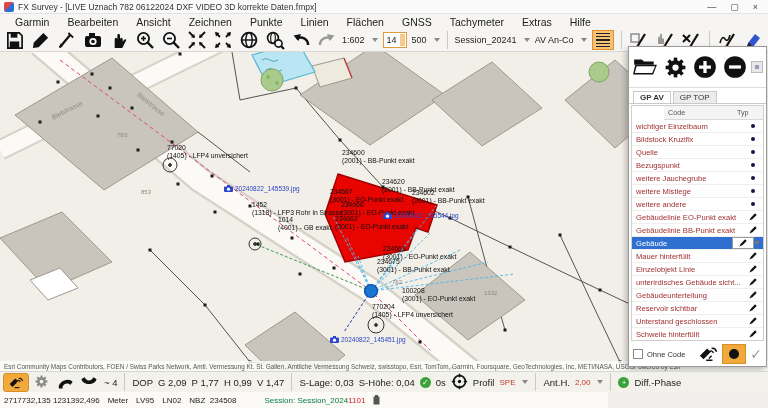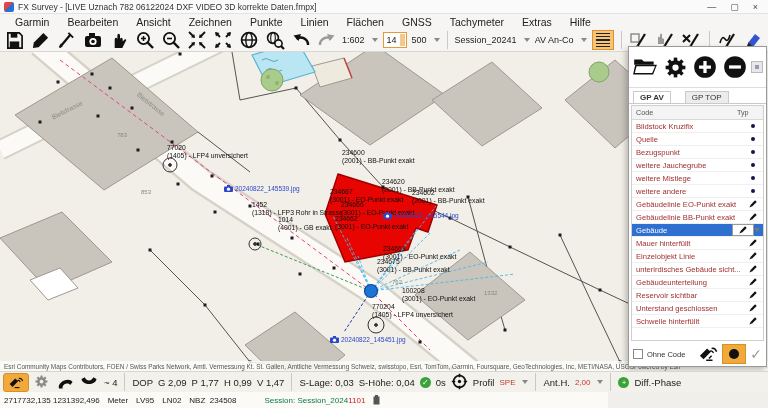--- a/index.html
+++ b/index.html
@@ -36,25 +36,25 @@
   .attribution{position:absolute;left:0;bottom:0;width:768px;height:10px;background:rgba(252,251,248,.85);
                display:flex;align-items:center;font-size:6.4px;color:#555;padding:0 4px;box-sizing:border-box;white-space:nowrap;}
   .attribution .pow{margin-left:auto;padding-right:142px;color:#555;}
   
   .panel{position:absolute;left:628px;top:46px;width:139px;height:321px;background:#fff;border:1px solid #9a9a9a;
          box-shadow:-2px 3px 6px rgba(0,0,0,.25);box-sizing:border-box;display:flex;flex-direction:column;}
   .ptoolbar{height:36px;display:flex;align-items:center;gap:3px;padding:2px 3px;border-bottom:1px solid #ddd;}
   .ptoolbar .big{width:28px;height:28px;display:flex;align-items:center;justify-content:center;}
   .ptoolbar .mini{margin-left:auto;width:10px;height:10px;background:#e8e8e8;border:1px solid #bbb;display:flex;align-items:center;justify-content:center;}
   .ptoolbar .mini i{width:4px;height:4px;background:#9a9ab8;display:block;}
-  .ptabs{height:15px;display:flex;align-items:flex-end;gap:14px;padding:0 4px;border-bottom:1px solid #c9c9c9;}
+  .ptabs{height:15px;display:flex;align-items:flex-end;gap:2px;padding:0 4px;border-bottom:1px solid #c9c9c9;}
   .ptab{font-size:8px;color:#333;padding:1px 6px 1px 6px;background:#ececec;border:1px solid #c9c9c9;border-bottom:none;}
   .ptab.selected{background:#fff;font-weight:bold;}
   .pgrid{flex:1;overflow:hidden;position:relative;border:1px solid #cfcfcf;margin:1px 2px;}
-  .phead{display:flex;height:13px;align-items:center;background:#f4f4f4;border-bottom:1px solid #d8d8d8;font-size:7.2px;color:#555;}
+  .phead{display:flex;height:13px;align-items:center;background:#f4f4f4;border-bottom:1px solid #d8d8d8;font-size:7.2px;color:#555;margin-left:32px;}
   .phead .c1{flex:1;padding-left:4px;}
   .phead .c2{width:26px;}
   .prow{display:flex;align-items:center;height:12px;border-bottom:1px solid #efefef;font-size:7.6px;color:#a03030;}
   .prow-label{flex:1;padding-left:4px;white-space:nowrap;overflow:hidden;}
   .prow-typ{width:20px;display:flex;align-items:center;justify-content:center;}
   .dot-icon{width:4px;height:4px;border-radius:50%;background:#15154a;display:block;}
   .pen-icon{width:8px;height:8px;display:block;}
   .prow-dd{display:none;}
   .prow.selected{background:#2e6fd0;color:#fff;}
   .prow.selected .prow-typ{background:#fff;border:1px solid #999;height:10px;}
@@ -509,20 +509,28 @@
   <span class="ptab selected">GP AV</span>
       <span class="ptab">GP TOP</span>
     </div>
   <div class="pgrid">
     <div class="phead">
       <span class="c1">Code</span>
       <span class="c2">Typ</span>
     </div>
     <div>
 
+    <div class="prow typ-point">
+          <span class="prow-label">wichtiger Einzelbaum</span>
+          <span class="prow-typ">
+            <span class="dot-icon"></span>
+
+          </span>
+
+        </div>
         <div class="prow typ-point">
           <span class="prow-label">Bildstock Kruzifix</span>
           <span class="prow-typ">
             <span class="dot-icon"></span>
 
           </span>
 
         </div>
         <div class="prow typ-point">
           <span class="prow-label">Quelle</span>

